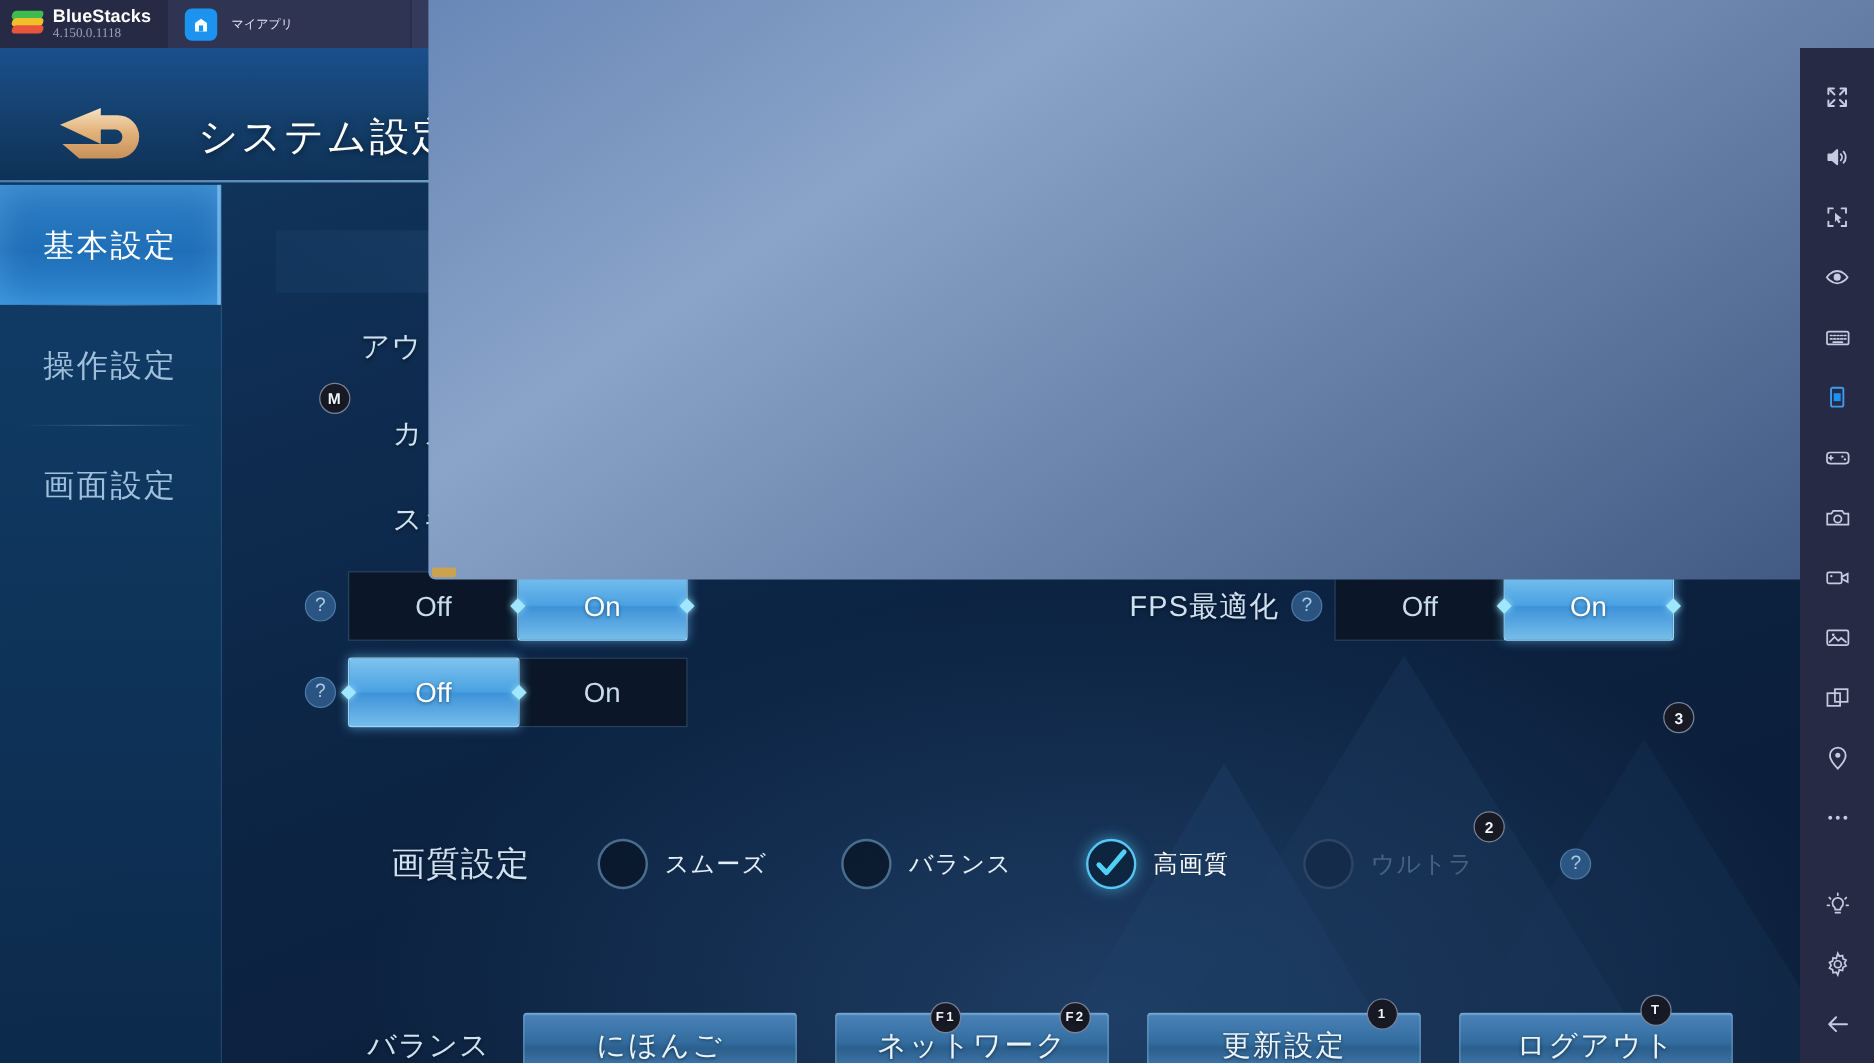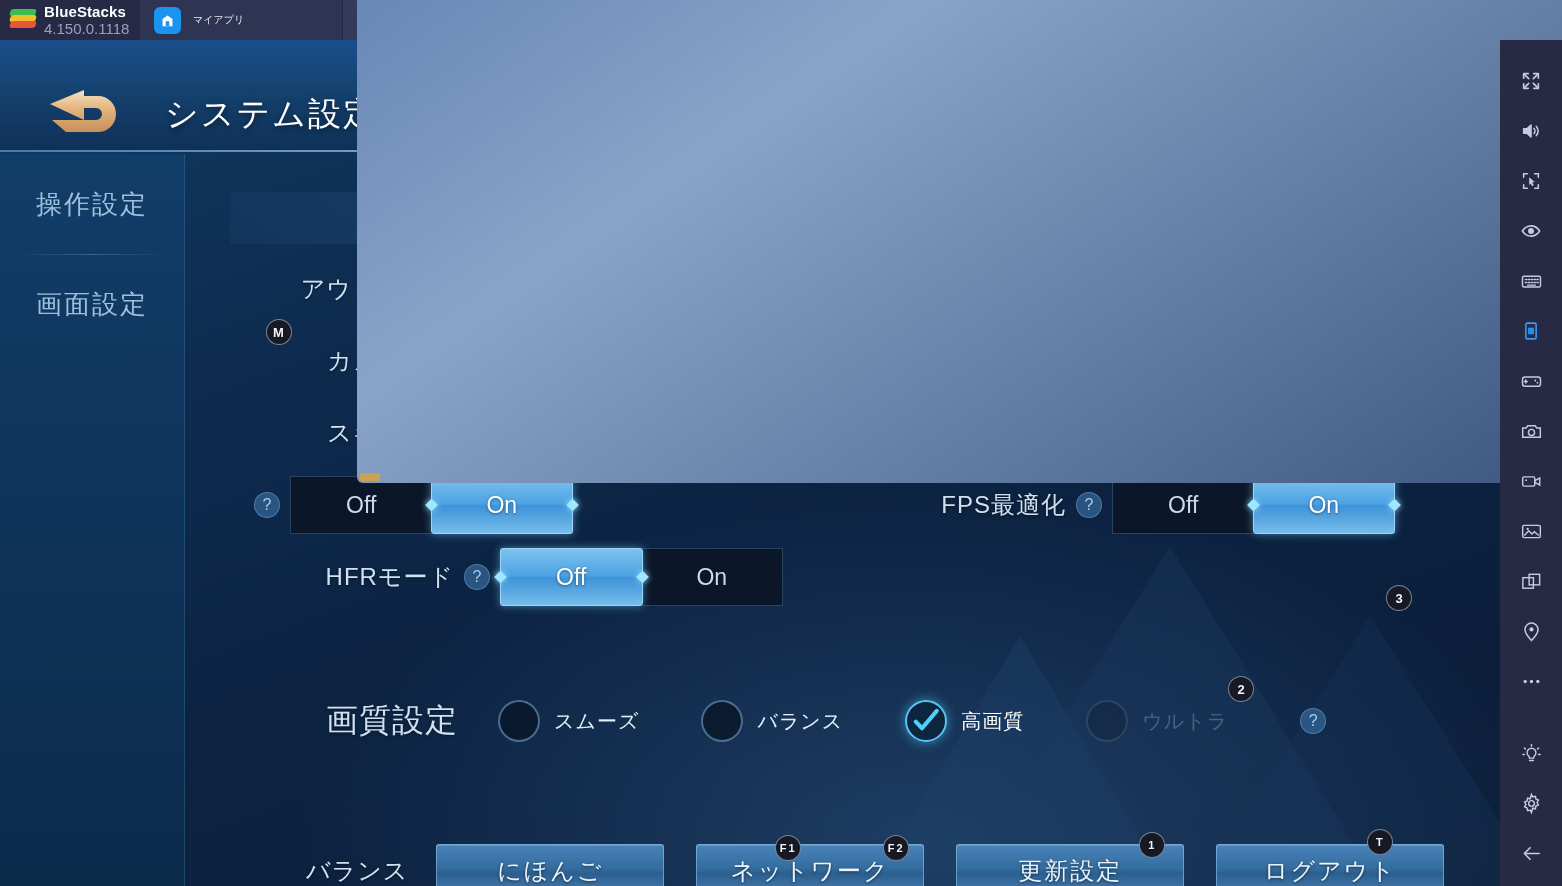--- a/index.html
+++ b/index.html
@@ -49,21 +49,21 @@
     transform: skewX(-16deg);
   }
   .bs-logo i:nth-child(1){ top: 0;  background:#3fbb4f; }
   .bs-logo i:nth-child(2){ top: 6px; background:#f0c02c; }
   .bs-logo i:nth-child(3){ top: 12px; background:#e8553a; }
   .bs-brand-text { line-height: 1.05; }
   .bs-brand-name {
     font-size: 15px; font-weight: bold; color: #ffffff; letter-spacing: .1px;
   }
   .bs-brand-ver {
-    font-size: 15px; color: #9aa0bd; margin-top: 1px;
+    font-size: 11px; color: #9aa0bd; margin-top: 1px; font-family: Liberation Serif, serif;
   }
 
   .bs-tabs { display: flex; align-items: stretch; }
   .bs-tab {
     width: 203px;
     display: flex;
     align-items: center;
     gap: 12px;
     padding-left: 14px;
     background: #2f3453;
@@ -321,22 +321,22 @@
   }
   .keybadge.sm { font-size: 11px; }
 
   
   .quality {
     position: absolute;
     left: 140px; top: 545px;
     display: flex; align-items: center;
   }
   .q-label {
-    font-size: 32px; color: #cfe2f2; letter-spacing: 1px;
-    margin-right: 40px;
+    font-size: 28px; color: #cfe2f2; letter-spacing: 1px;
+    margin-right: 56px;
     text-shadow: 0 1px 3px rgba(0,0,0,.5);
   }
   .q-opt {
     display: flex; align-items: center; gap: 14px;
     margin-right: 62px;
     cursor: pointer;
   }
   .q-circle {
     width: 42px; height: 42px; border-radius: 50%;
     border: 2px solid rgba(125,180,222,.55);
@@ -581,20 +581,23 @@
             </linearGradient>
           </defs>
           <path d="M44 6 H58 A18 18 0 0 1 58 42 H26 L12 30 H56 A6 6 0 0 0 56 18 H44 V30 L10 14 L44 0 Z" fill="url(#goldg)"></path>
         </svg>
       </div>
       <div class="g-title">システム設定</div>
       <div class="g-servertime">サーバ時間：2020-01-17 04:41:55</div>
     </div>
 
     <div class="g-nav">
+      <div class="g-nav-item active">
+        <span>基本設定</span>
+      </div>
       <div class="g-nav-item">
         <span>操作設定</span>
       </div>
       <div class="g-nav-item">
         <span>画面設定</span>
       </div>
     </div>
 
     <div class="g-panel">
       <div class="panel-title-bar">
@@ -635,21 +638,20 @@
 
         <div class="srow col-l" style="top:216px">
           <div class="qmark">?</div>
           <div class="toggle">
             <div class="tg-opt">Off</div>
             <div class="tg-opt sel">On</div>
           </div>
         </div>
 
         <div class="srow col-l" style="top:288px">
-          <div class="srow-label">HFRモード</div>
           <div class="qmark">?</div>
           <div class="toggle">
             <div class="tg-opt sel">Off</div>
             <div class="tg-opt">On</div>
           </div>
         </div>
 
         <div class="srow col-r" style="top:0px">
           <div class="srow-label">シャドー</div>
           <div class="qmark">?</div>

